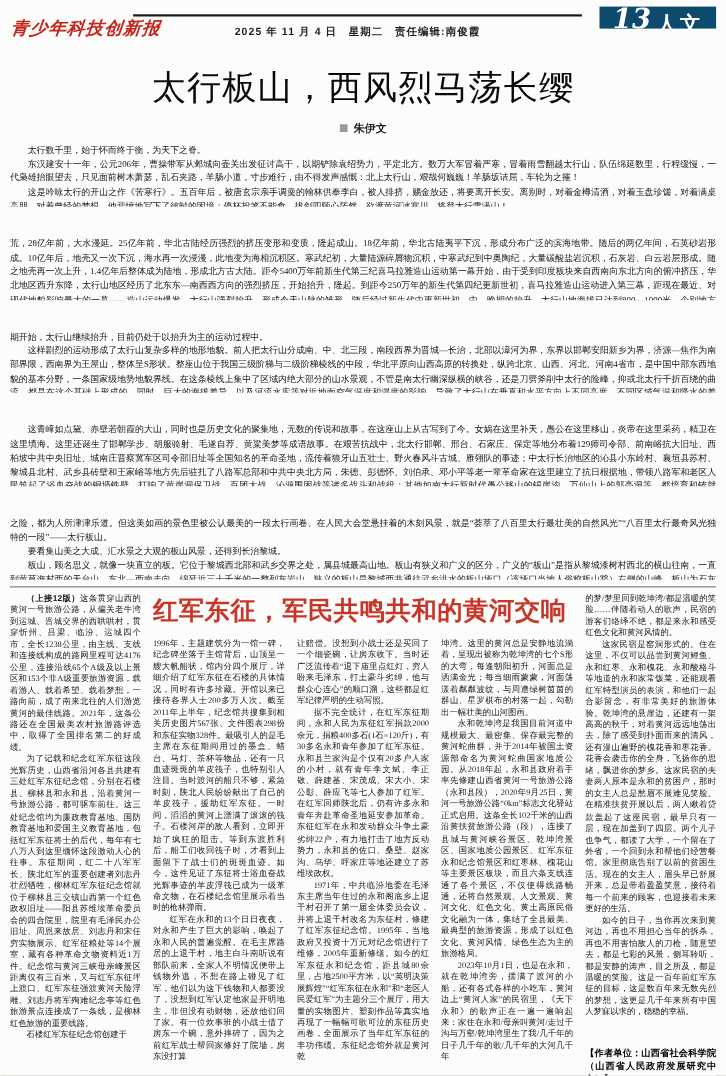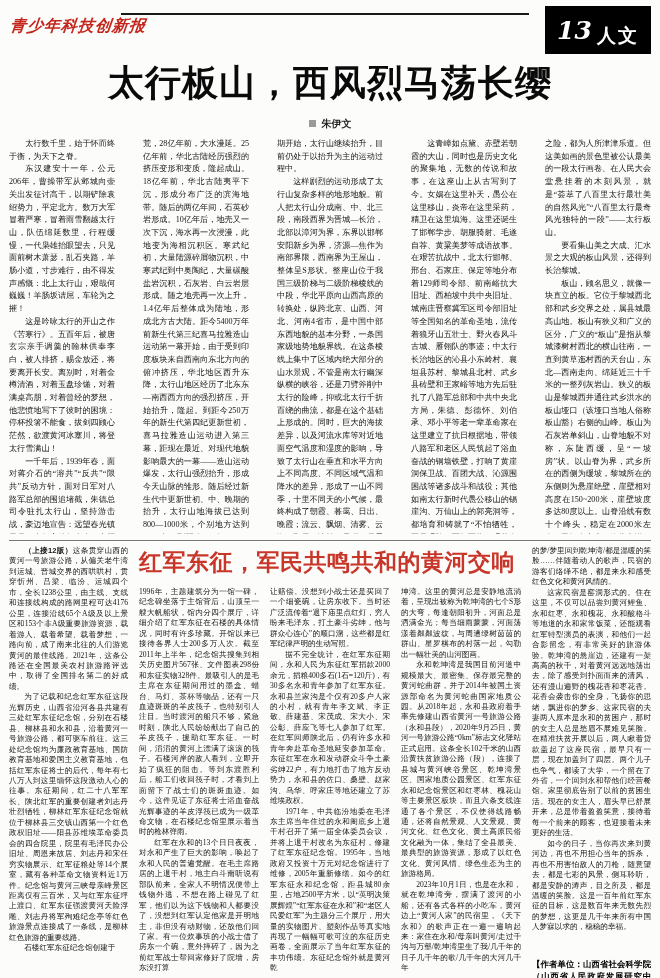--- a/index.html
+++ b/index.html
@@ -10,32 +10,32 @@
 
   
   .header { position:relative; height:42px; }
   .masthead { position:absolute; left:1px; top:10px; color:#c4261d;
               font-family:"DejaVu Serif",serif; font-style:italic; font-weight:bold;
               font-size:16px; letter-spacing:1px; transform:skewX(-6deg); white-space:nowrap; }
   .head-rule { position:absolute; left:112px; right:122px; top:7px; height:2px; background:#1a1a1a; }
   .dateline { position:absolute; left:112px; right:122px; top:17px; text-align:center;
               font-family:"Liberation Sans","DejaVu Sans",sans-serif; font-weight:bold;
               font-size:9.5px; color:#222; letter-spacing:1px; white-space:nowrap; }
-  .page-badge { position:absolute; right:0; top:0; width:106px; height:48px; background:#000000;
+  .page-badge { position:absolute; right:0; top:0; width:106px; height:20px; background:#0c4a6e;
                 color:#fff; display:flex; align-items:center; justify-content:center; gap:5px;text-align:center; }
   .badge-num { font-family:"DejaVu Serif",serif; font-style:italic; font-weight:bold; font-size:25px; }
   .badge-sec { font-family:"Liberation Sans","DejaVu Sans",sans-serif; font-weight:bold; font-size:19px; letter-spacing:2px;margin-top:12px; }
 
   
   .a1-title { text-align:center; margin-top:11px;
-              font-family:"Liberation Sans","DejaVu Sans",sans-serif; font-weight:bold;
-              font-size:36px; color:#0a0a0a; letter-spacing:1px; }
+              font-family:"Liberation Sans","DejaVu Sans",sans-serif; font-weight:normal;
+              font-size:31px; color:#0a0a0a; letter-spacing:1px; }
   .byline { text-align:center; margin:9px 0 7px 0; font-size:10px; font-weight:bold; color:#222; }
   .byline .sq { display:inline-block; width:7px; height:7px; background:#9a9a9a; margin-right:6px; }
-  .a1-cols { display:flex; gap:28px; height:396px; overflow:hidden; }
+  .a1-cols { display:flex; gap:28px; height:396px; overflow:hidden;flex-direction:column; }
   .a1-cols .col { flex:1 1 0; overflow:hidden; }
   .a1-cols p { font-size:8.1px; line-height:12.7px; color:#141414; text-align:justify; }
 
   p.indent { text-indent:2em; }
   p b { font-family:"Liberation Sans","DejaVu Sans",sans-serif; font-weight:bold; }
 
   
   .divider { border-top:1px solid #777; margin:6px 0 5px 0; }
 
   
@@ -55,20 +55,21 @@
                 font-size:8.4px; line-height:12px; color:#000; text-align:justify; padding-top:2px; }
 </style>
 </head>
 <body>
 
 <div class="page">
 
   <div class="header">
     <div class="masthead">青少年科技创新报</div>
     <div class="head-rule"></div>
+    <div class="dateline">2025 年 11 月 4 日　星期二　责任编辑:南俊霞</div>
     <div class="page-badge">
       <span class="badge-num">13</span>
       <span class="badge-sec">人文</span>
     </div>
   </div>
 
   <div>
     <h1 class="a1-title">太行板山，西风烈马荡长缨</h1>
     <div class="byline">
       <span class="sq"></span><span>朱伊文</span>

